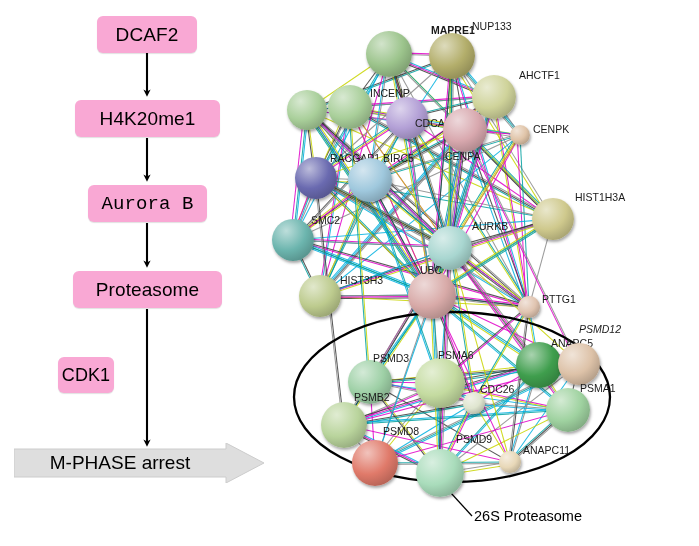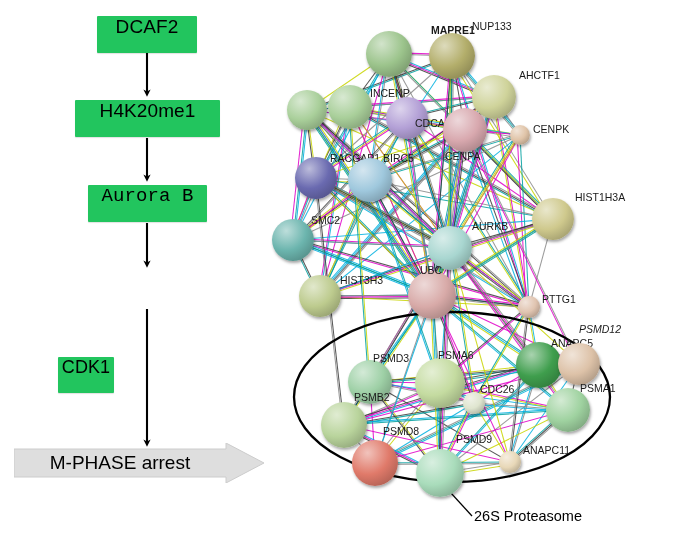--- a/index.html
+++ b/index.html
@@ -2,22 +2,22 @@
 <html><head>
 <meta charset="utf-8">
 <style>
   html,body{margin:0;padding:0;background:#ffffff;}
   body{width:699px;height:546px;position:relative;overflow:hidden;
        font-family:"Liberation Sans",sans-serif;}
   #root{position:absolute;inset:0;}
 
   
   #pathway{position:absolute;left:0;top:0;width:280px;height:546px;}
-  .pbox{position:absolute;background:#22c55e;border-radius:1px;
-        display:flex;align-items:flex-start;justify-content:center;
+  .pbox{position:absolute;background:#f9a8d4;border-radius:6px;
+        display:flex;align-items:center;justify-content:center;
         color:#000;font-size:19px;letter-spacing:.1px;
         box-shadow:0 1px 1px rgba(0,0,0,.12);}
   .pbox.small{font-size:18px;}
   #mphase-wrap{position:absolute;left:14px;top:443px;width:250px;height:40px;}
   #mphase-arrow{position:absolute;inset:0;}
   #mphase-label{position:absolute;left:0;top:0;width:212px;height:40px;
        display:flex;align-items:center;justify-content:center;
        font-size:19px;color:#000;}
   .arrowline{position:absolute;}
 
@@ -51,20 +51,23 @@
     </svg>
 
     <div class="pbox" style="left:97px;top:16px;width:100px;height:37px;">
       <span>DCAF2</span>
     </div>
     <div class="pbox" style="left:75px;top:100px;width:145px;height:37px;">
       <span>H4K20me1</span>
     </div>
     <div class="pbox" style="left:88px;top:185px;width:119px;height:37px;font-family:Liberation Mono, monospace;">
       <span>Aurora B</span>
+    </div>
+    <div class="pbox" style="left:73px;top:271px;width:149px;height:37px;">
+      <span>Proteasome</span>
     </div>
     <div class="pbox small" style="left:58px;top:357px;width:56px;height:36px;">
       <span>CDK1</span>
     </div>
 
     <div id="mphase-wrap">
       <svg id="mphase-arrow" width="250" height="40" viewBox="0 0 250 40" preserveAspectRatio="none">
         <path d="M0,6 L212,6 L212,0 L250,20 L212,40 L212,34 L0,34 Z" fill="#dedede" stroke="#cccccc" stroke-width="1"></path>
       </svg>
       <div id="mphase-label">M-PHASE arrest</div>

